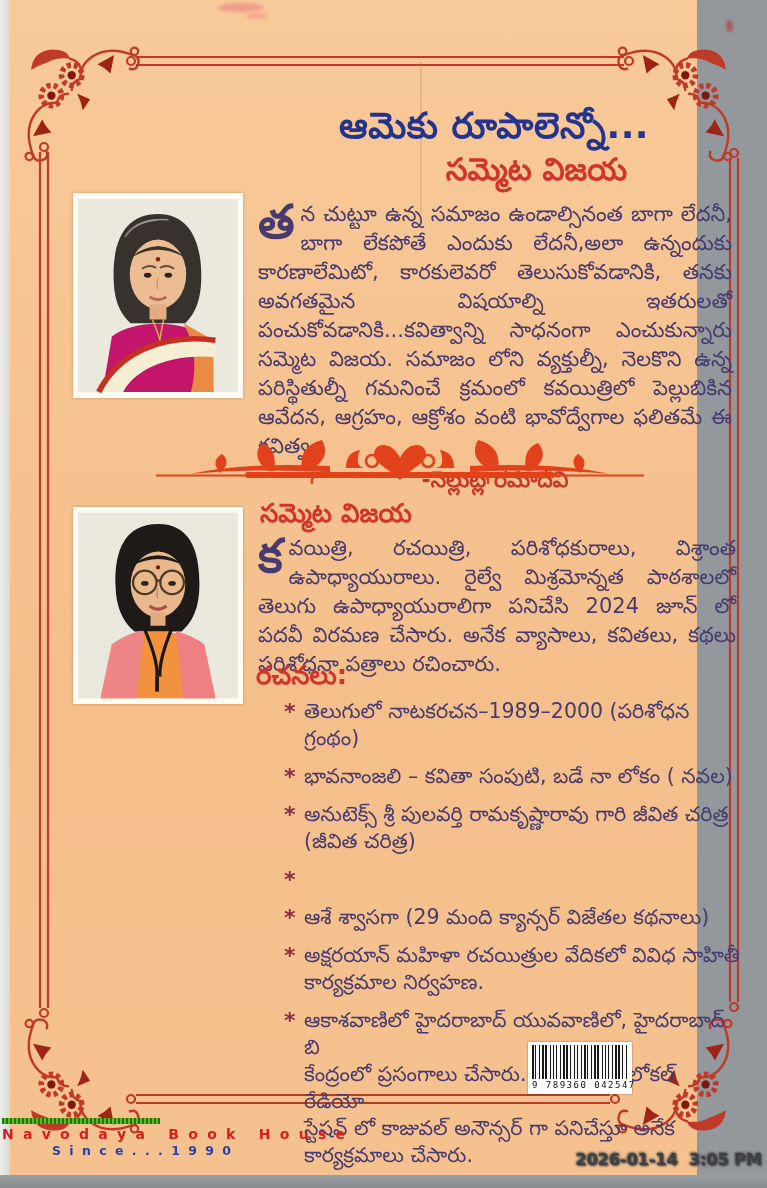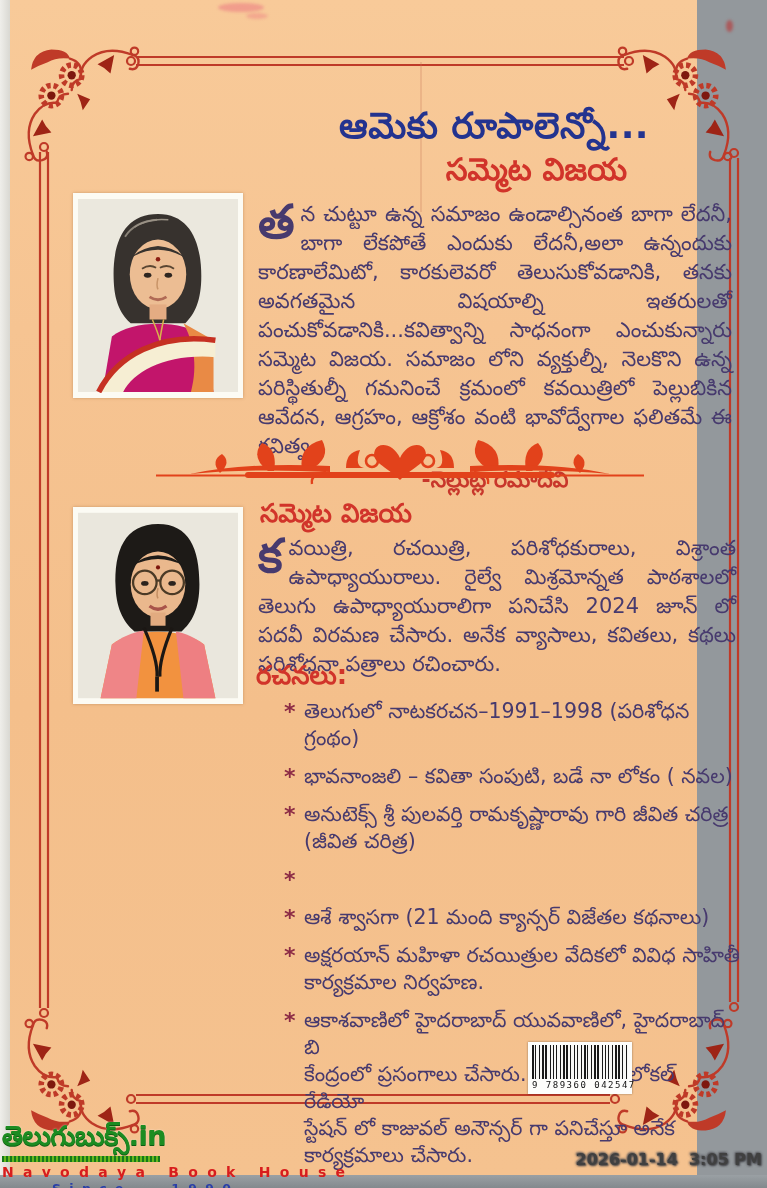--- a/index.html
+++ b/index.html
@@ -221,37 +221,37 @@
 
     <div class="bio-heading">సమ్మెట విజయ</div>
     <div class="bio">
       <span class="dropcap">క</span><span>వయిత్రి, రచయిత్రి, పరిశోధకురాలు, విశ్రాంత ఉపాధ్యాయురాలు. రైల్వే మిశ్రమోన్నత పాఠశాలలో తెలుగు ఉపాధ్యాయురాలిగా పనిచేసి 2024 జూన్ లో పదవీ విరమణ చేసారు. అనేక వ్యాసాలు, కవితలు, కథలు పరిశోధనా పత్రాలు రచించారు.</span>
     </div>
 
     <div class="works-heading">రచనలు:</div>
     <div class="works">
       <div class="work-item">
         <span class="work-bullet">*</span>
-        <span class="work-text">తెలుగులో నాటకరచన–1991–1998 (పరిశోధన గ్రంథం)</span>
+        <span class="work-text">తెలుగులో నాటకరచన–1989–2000 (పరిశోధన గ్రంథం)</span>
       </div>
       <div class="work-item">
         <span class="work-bullet">*</span>
         <span class="work-text">భావనాంజలి – కవితా సంపుటి, బడే  నా లోకం ( నవల)</span>
       </div>
       <div class="work-item">
         <span class="work-bullet">*</span>
         <span class="work-text">అనుటెక్స్ శ్రీ పులవర్తి రామకృష్ణారావు గారి జీవిత చరిత్ర
 (జీవిత చరిత్ర)</span>
       </div>
       <div class="work-item">
         <span class="work-bullet">*</span>
       </div>
       <div class="work-item">
         <span class="work-bullet">*</span>
-        <span class="work-text">ఆశే శ్వాసగా (21 మంది క్యాన్సర్ విజేతల కథనాలు)</span>
+        <span class="work-text">ఆశే శ్వాసగా (29 మంది క్యాన్సర్ విజేతల కథనాలు)</span>
       </div>
       <div class="work-item">
         <span class="work-bullet">*</span>
         <span class="work-text">అక్షరయాన్ మహిళా రచయిత్రుల వేదికలో వివిధ సాహితీ
 కార్యక్రమాల నిర్వహణ.</span>
       </div>
       <div class="work-item">
         <span class="work-bullet">*</span>
         <span class="work-text">ఆకాశవాణిలో హైదరాబాద్ యువవాణిలో, హైదరాబాద్ బి
 కేంద్రంలో ప్రసంగాలు చేసారు. ఆదిలాబాద్ లోకల్ రేడియో
@@ -264,21 +264,20 @@
       <div class="bars"></div>
       <div class="barcode-digits">9 789360 042547</div>
     </div>
 
   </div>
 
   <div class="edge-left"></div>
   <div class="edge-bottom"></div>
 
   <div class="publisher">
-    <div class="pub-name">తెలుగుబుక్స్.in</div>
     <div class="grass"></div>
     <div class="pub-tagline">N a v o d a y a   B o o k   H o u s e</div>
     <div class="pub-since-row">
       <span class="book-icon"></span>
       <span class="pub-since">S i n c e . . . 1 9 9 0</span>
     </div>
   </div>
 
   <div class="timestamp">2026-01-14  3:05 PM</div>
 

